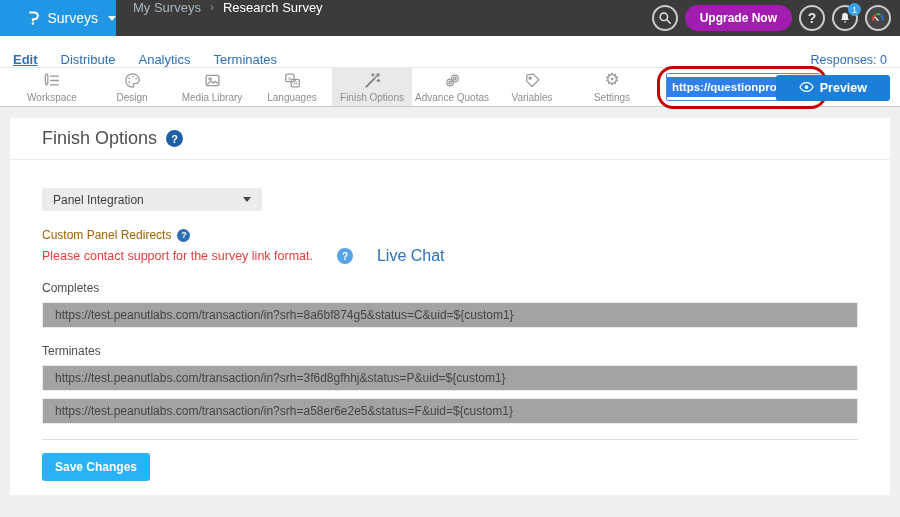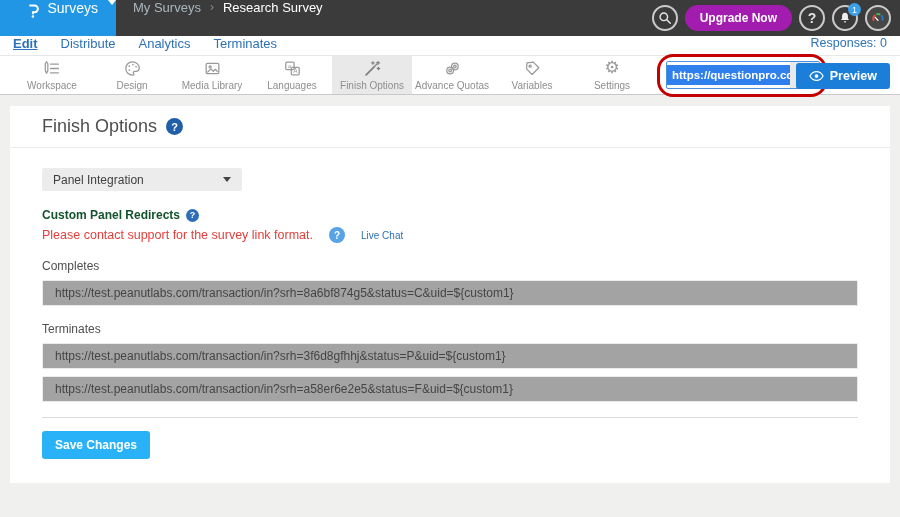--- a/index.html
+++ b/index.html
@@ -1,72 +1,72 @@
 <!DOCTYPE html>
 <html><head>
 <meta charset="utf-8">
 <style>
   * { margin:0; padding:0; box-sizing:border-box; }
   html,body { width:900px; height:517px; overflow:hidden; background:#f0f0ef;
     font-family:"Liberation Sans", sans-serif; }
 
   
   .header { height:36px; background:#3b3b3b; display:flex; align-items:stretch; position:relative; }
-  .logo-area { width:116px; background:#2196e4; display:flex; align-items:flex-start; padding-left:27px; gap:8px; cursor:pointer; }
+  .logo-area { width:116px; background:#2196e4; display:flex; align-items:center; padding-left:27px; gap:8px; cursor:pointer; }
   .logo-area .appname { color:#fff; font-size:14px; }
   .caret-down { width:0; height:0; border-left:4px solid transparent; border-right:4px solid transparent; border-top:5px solid #fff; margin-left:2px; }
   .breadcrumb { display:flex; gap:9px; margin-left:17px; font-size:13px; }
   .bc-parent { color:#a9b6be; cursor:pointer; }
   .bc-sep { color:#8a8a8a; font-size:12px; }
   .bc-current { color:#ffffff; }
   .header-right { position:absolute; right:9px; top:0; height:36px; display:flex; align-items:center; gap:7px; }
   .hdr-circle { width:26px; height:26px; border:2px solid #cbcbcb; border-radius:50%; display:flex; align-items:center; justify-content:center; color:#e3e3e3; cursor:pointer; position:relative; background:transparent; }
   .hdr-circle .qmark { font-size:14px; font-weight:bold; color:#e3e3e3; }
   .upgrade-btn { background:#a21caf; color:#fff; font-size:12px; font-weight:bold; border:none; border-radius:13px; padding:6px 15px; cursor:pointer; }
   .badge { position:absolute; top:-4px; right:-5px; min-width:13px; height:13px; border-radius:7px; background:#3aa0e8; color:#fff; font-size:9px; display:flex; align-items:center; justify-content:center; padding:0 2px; }
   .avatar { background:#474747; }
 
   
-  .nav-tabs { height:20px; background:#fff; display:flex; align-items:flex-start; padding:0 13px; border-bottom:1px solid #e7e7e7; position:relative; }
+  .nav-tabs { height:32px; background:#fff; display:flex; align-items:flex-end; padding:0 13px; border-bottom:1px solid #e7e7e7; position:relative; }
   .nav-tab { font-size:13px; color:#2d71b8; margin-right:23px; cursor:pointer; }
   .nav-tab.active { font-weight:bold; text-decoration:underline; }
   .responses { position:absolute; right:13px; font-size:12.5px; color:#2d71b8; }
 
   
   .toolbar { height:39px; background:#fff; border-bottom:1px solid #c9c9c9; display:flex; align-items:stretch; padding-left:12px; position:relative; }
   .tb-item { width:80px; display:flex; flex-direction:column; align-items:center; justify-content:center; gap:2px; cursor:pointer; }
   .tb-item.active { background:#e9e9e9; }
   .tb-item svg { width:19px; height:19px; stroke:#9a9a9a; fill:none; stroke-width:1.6; stroke-linecap:round; stroke-linejoin:round; }
   .tb-item.active svg { stroke:#808080; }
   .tb-label { font-size:10px; color:#8e8e8e; white-space:nowrap; }
   .gear-glyph { font-size:17px; line-height:17px; color:#9a9a9a; height:19px; }
   .url-zone { position:absolute; left:666px; top:5px; width:154px; height:28px; }
   .url-input { width:100%; height:100%; border:1px solid #4a90e2; border-radius:2px; background:#fff; display:flex; align-items:center; overflow:hidden; cursor:text; }
   .url-text { flex:1; font-size:11.5px; font-weight:bold; color:#fff; background:#2f80ed; padding:4px 3px 4px 5px; white-space:nowrap; overflow:hidden; }
   .pencil-box { width:29px; align-self:stretch; background:#e9e9e9; display:flex; align-items:center; justify-content:center; cursor:pointer; flex:none; }
   .red-annotation { position:absolute; left:-9px; top:-7px; right:-7px; bottom:-8px; border:3px solid #c40000; border-radius:16px; pointer-events:none; }
-  .preview-btn { position:absolute; right:10px; top:7px; background:#1b7fd9; color:#fff; border:none; border-radius:3px; font-size:12.5px; font-weight:bold; padding:6px 13px; display:flex; align-items:center; gap:6px; cursor:pointer; }
+  .preview-btn { position:absolute; right:10px; top:7px; background:#1b7fd9; color:#fff; border:none; border-radius:3px; font-size:12.5px; font-weight:bold; padding:6px 23px; display:flex; align-items:flex-start; gap:6px; cursor:pointer; }
 
   
   .card { margin:11px 10px 0; background:#fff; height:377px; overflow:hidden; }
   .card-title-row { height:42px; display:flex; align-items:center; gap:9px; padding:0 32px; border-bottom:1px solid #ececec; }
   .card-title { font-size:18px; font-weight:400; color:#4f4f4f; }
   .q-circle { border-radius:50%; background:#1f5fa8; color:#fff; display:inline-flex; align-items:center; justify-content:center; font-weight:bold; cursor:pointer; flex:none; }
   .q-lg { width:17px; height:17px; font-size:11px; }
   .q-sm { width:13px; height:13px; font-size:9px; background:#2d6fb7; }
   .q-chat { width:16px; height:16px; font-size:10px; background:#57a3e8; }
   .card-body { padding:0 32px; }
-  .dropdown { margin-top:20px; width:200px; height:23px; background:#ececec; border-radius:2px; display:flex; align-items:center; justify-content:space-between; padding:0 11px; cursor:pointer; }
+  .dropdown { margin-top:28px; width:220px; height:23px; background:#ececec; border-radius:2px; display:flex; align-items:center; justify-content:space-between; padding:0 11px; cursor:pointer; }
   .dropdown-value { font-size:12px; color:#3f3f3f; }
   .dd-caret { width:0; height:0; border-left:4px solid transparent; border-right:4px solid transparent; border-top:5px solid #444; }
   .section-row { margin-top:17px; display:flex; align-items:center; gap:6px; }
-  .section-label { font-size:12px; font-weight:bold; color:#14532d; }
-  .warning-row { margin-top:5px; display:flex; align-items:center; gap:16px; }
+  .section-label { font-size:12px; font-weight:normal; color:#a16207; }
+  .warning-row { margin-top:5px; display:flex; align-items:center; gap:24px; }
   .warning-text { font-size:12.5px; color:#e2403c; }
-  .live-chat { font-size:10px; color:#2d71b8; cursor:pointer; text-decoration:none; }
+  .live-chat { font-size:16px; color:#2d71b8; cursor:pointer; text-decoration:none; }
   .field-label { margin-top:16px; font-size:12px; color:#4f4f4f; }
   .field-value { margin-top:7px; height:26px; background:#a3a3a3; border:1px solid #ebebeb; border-radius:1px; font-size:12px; color:#454545; line-height:24px; padding:0 12px; white-space:nowrap; overflow:hidden; cursor:text; }
   .bottom-divider { margin-top:15px; border-top:1px solid #dcdcdc; }
   .save-btn { margin-top:13px; background:#29b2f8; color:#fff; border:none; border-radius:3px; font-size:12px; font-weight:bold; padding:7px 13px; cursor:pointer; }
 </style>
 </head>
 <body>
 
 <div class="header">
   <div class="logo-area">

